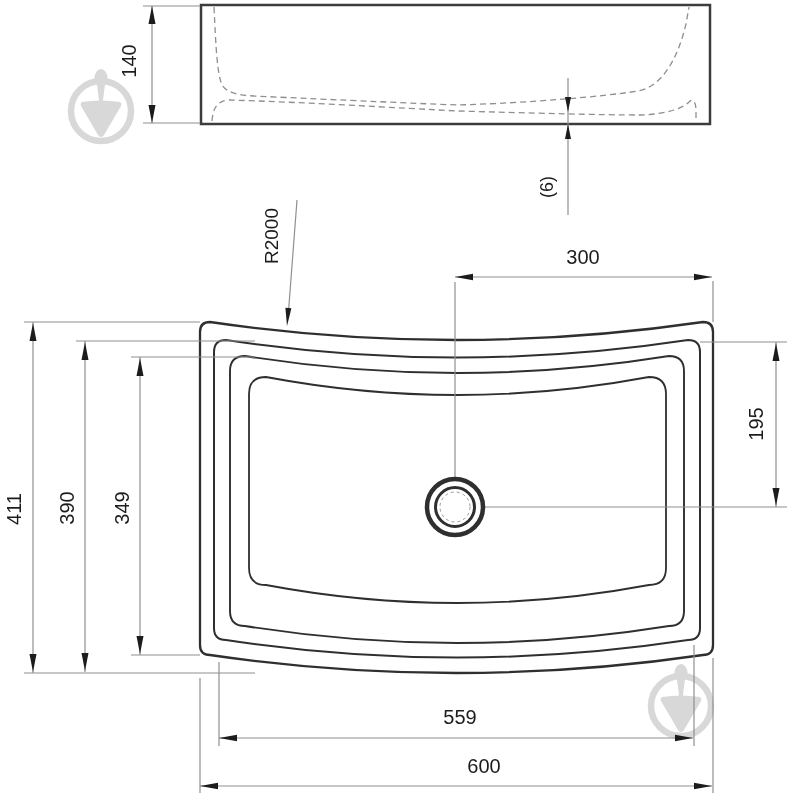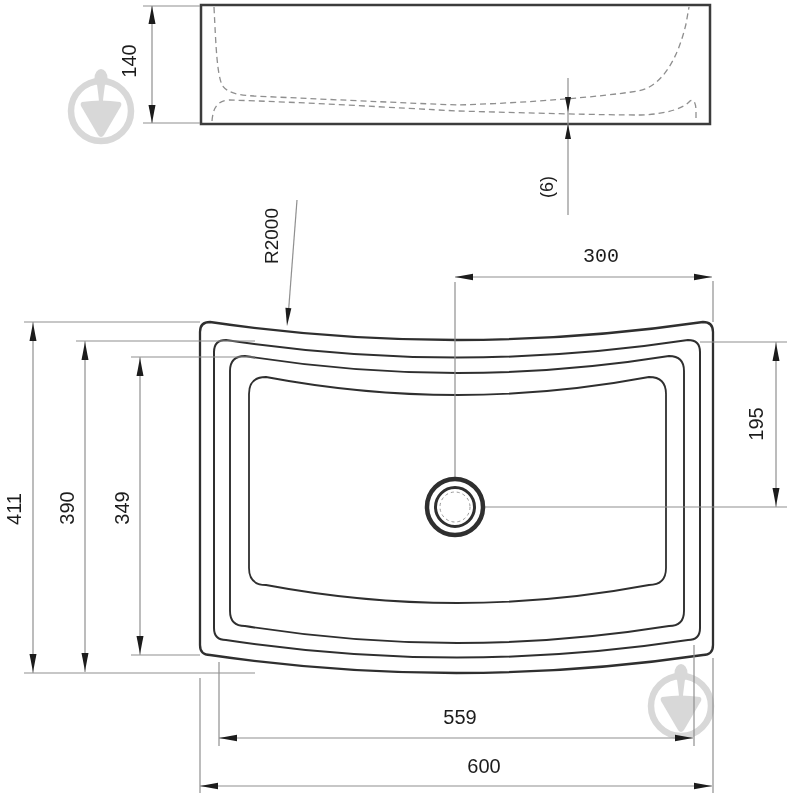--- a/index.html
+++ b/index.html
@@ -129,21 +129,21 @@
       <polygon points="693,738 675,734.8 675,741.2"></polygon>
 
       <polygon points="200,786 218,782.8 218,789.2"></polygon>
       <polygon points="712,786 694,782.8 694,789.2"></polygon>
     </g>
   </svg>
 
   <div class="dim-label rot" style="left:129px;top:61px;">140</div>
   <div class="dim-label rot small" style="left:547px;top:187px;">(6)</div>
   <div class="dim-label rot r2000" style="left:271px;top:236px;">R2000</div>
-  <div class="dim-label" style="left:601px;top:257px;font-family:Liberation Mono, monospace;">300</div>
+  <div class="dim-label" style="left:583px;top:257px;">300</div>
   <div class="dim-label rot" style="left:756px;top:424px;">195</div>
   <div class="dim-label rot" style="left:14px;top:509px;">411</div>
   <div class="dim-label rot" style="left:67px;top:508px;">390</div>
   <div class="dim-label rot" style="left:122px;top:508px;">349</div>
   <div class="dim-label" style="left:460px;top:717px;">559</div>
   <div class="dim-label" style="left:484px;top:766px;">600</div>
 
 </div>
 
 </body></html>

